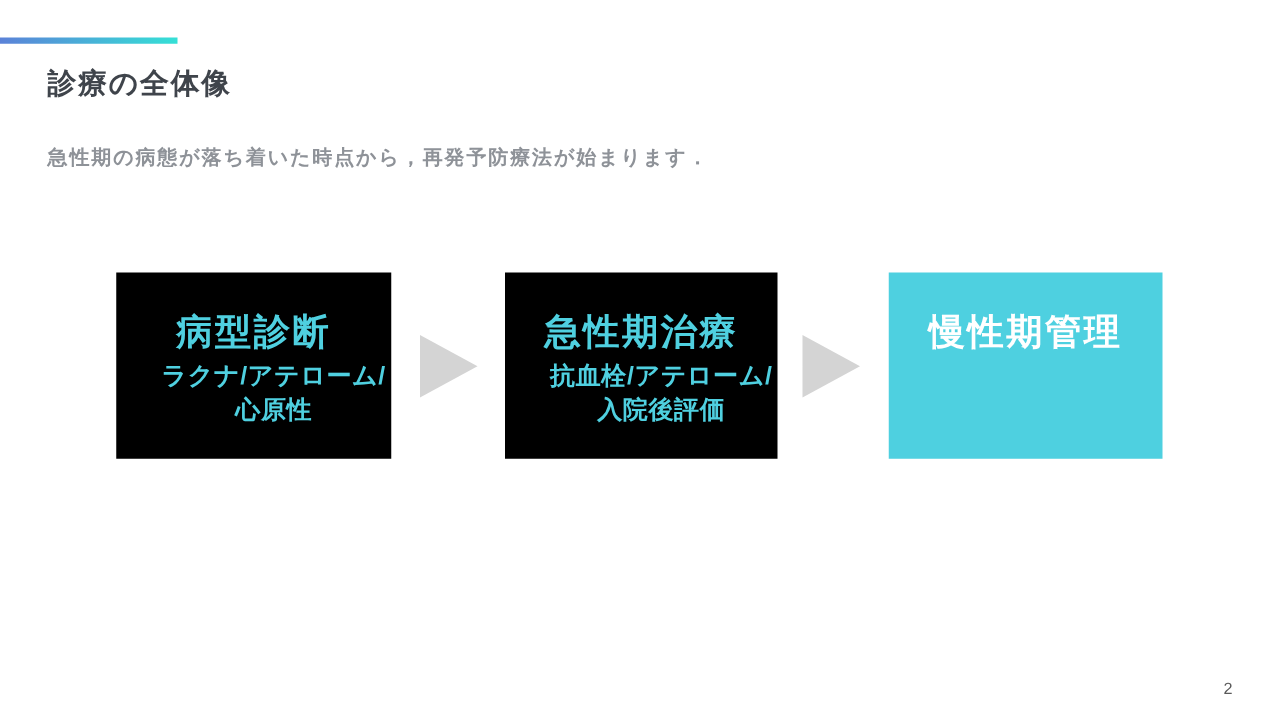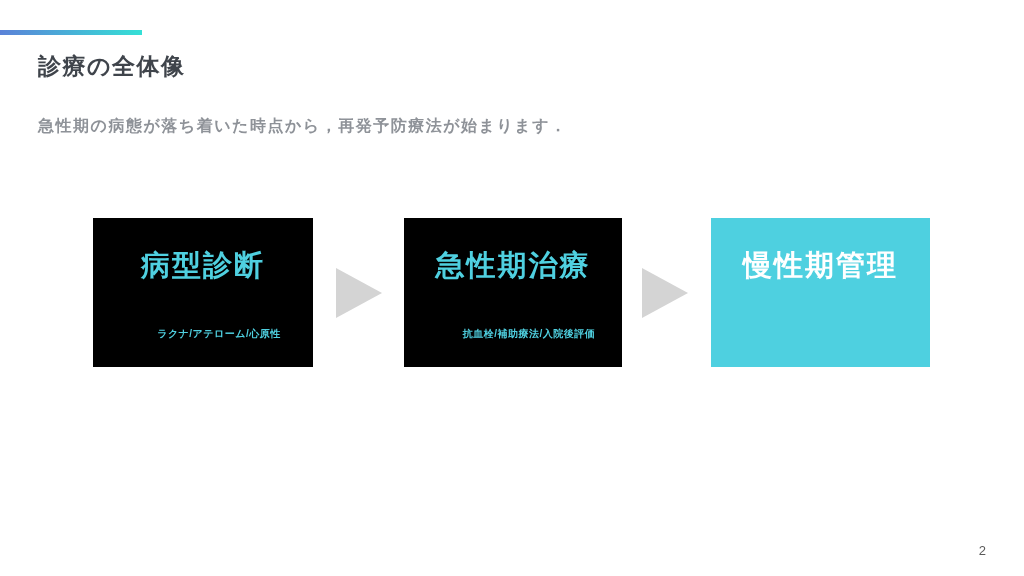--- a/index.html
+++ b/index.html
@@ -55,21 +55,21 @@
     font-size: 29px;
     font-weight: bold;
     letter-spacing: 2px;
   }
   .light .flow-heading { color: #4fd0e0; }
   .solid .flow-heading { color: #ffffff; }
 
   .flow-detail {
     position: absolute;
     bottom: 26px; left: 0; right: 0;
-    font-size: 10px;
+    font-size: 20px;
     font-weight: bold;
     letter-spacing: 0.5px;
     margin-left: 32px;
   }
   .light .flow-detail { color: #4fd0e0; }
   .solid .flow-detail { color: #ffffff; }
 
   .flow-arrow {
     position: absolute;
     top: 268px;
@@ -99,21 +99,21 @@
 
 <div class="flow-box light box-1">
   <div class="flow-heading">病型診断</div>
   <div class="flow-detail">ラクナ/アテローム/心原性</div>
 </div>
 
 <div class="flow-arrow arrow-1"></div>
 
 <div class="flow-box light box-2">
   <div class="flow-heading">急性期治療</div>
-  <div class="flow-detail">抗血栓/補助療法/入院後評価</div>
+  <div class="flow-detail">抗血栓/アテローム/入院後評価</div>
 </div>
 
 <div class="flow-arrow arrow-2"></div>
 
 <div class="flow-box solid box-3">
   <div class="flow-heading">慢性期管理</div>
 </div>
 
 <div class="page-number">2</div>
 

